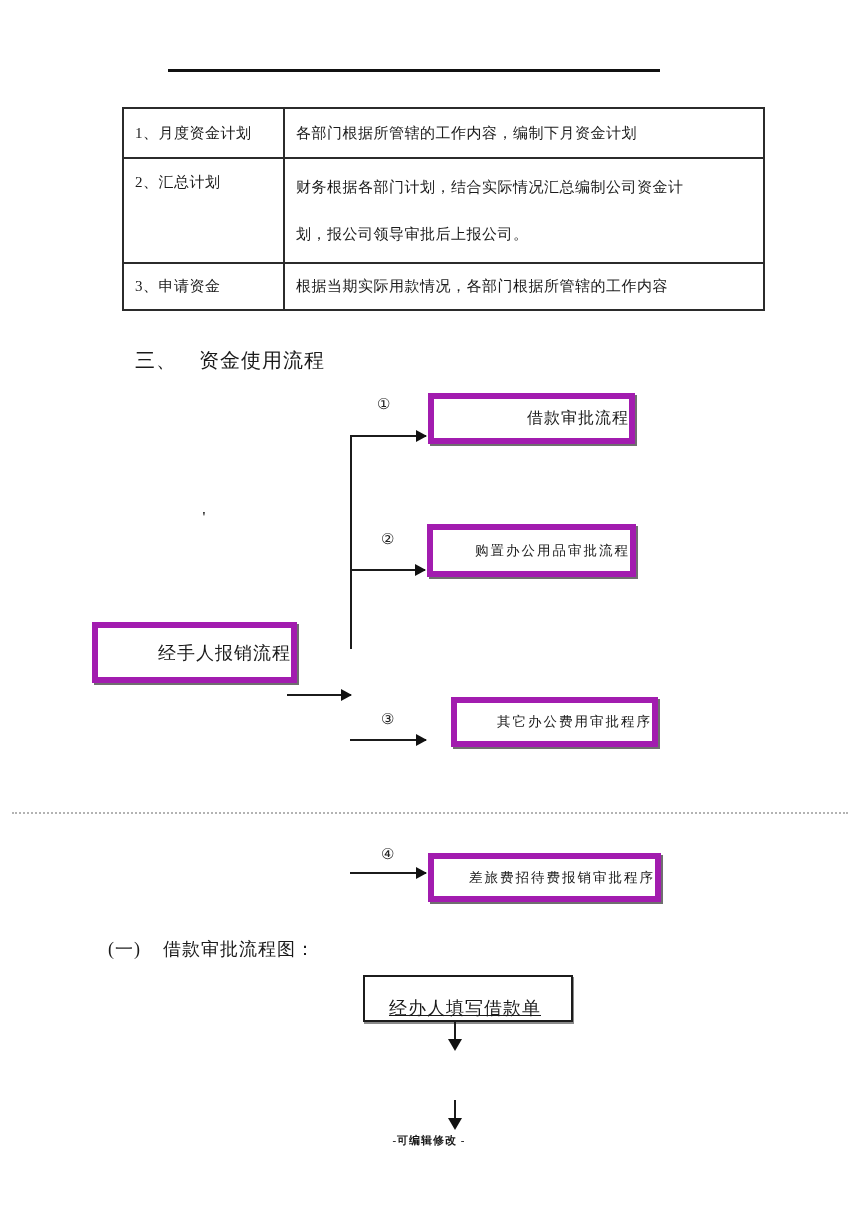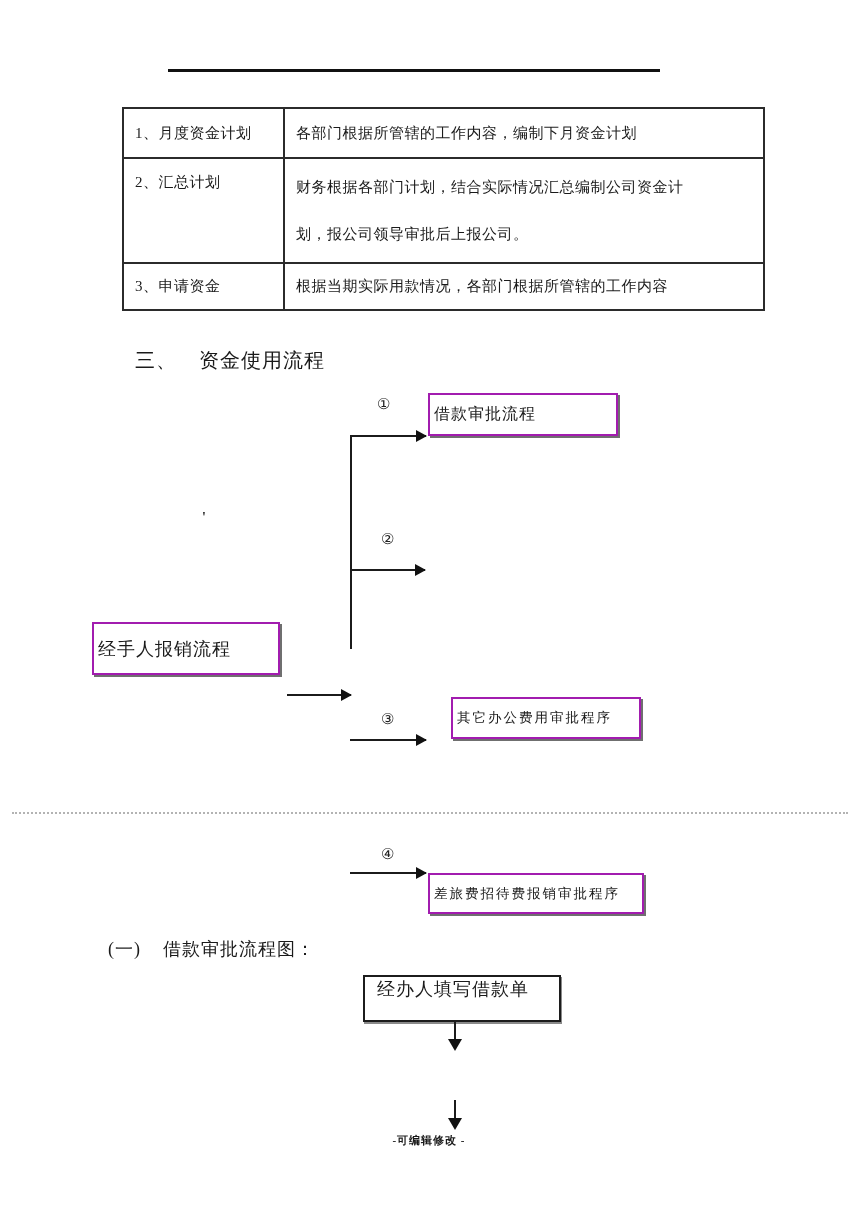--- a/index.html
+++ b/index.html
@@ -32,35 +32,35 @@
   tr.r2 td.cnt{line-height:47px;vertical-align:middle;}
   tr.r3 td{height:45px;}
   
   .h-section{font-size:20px;letter-spacing:1px;}
   .h-section .num{margin-right:22px;}
   .h-sub{font-size:18px;letter-spacing:1px;}
   .h-sub .num{margin-right:22px;}
   
   .flowbox{
     background:#fff;
-    border:2px solid #a21caf;
+    border:6px solid #a21caf;
     box-shadow:2px 2px 0 #6f6f6f;
     display:flex;align-items:center;
-    padding-left:4px;box-sizing:content-box;
+    padding-left:13px;box-sizing:content-box;justify-content:flex-end;
   }
   .fb-lg{font-size:16px;letter-spacing:1px;}
   .fb-sm{font-size:13.5px;letter-spacing:2px;}
   .fb-xl{font-size:18px;letter-spacing:1px;}
   .stepbox{
     background:#fff;
     border:2px solid #1c1c1c;
     box-shadow:1px 2px 0 #8a8a8a;
-    display:flex;align-items:flex-start;
-    padding-left:12px;
-    font-size:18px;letter-spacing:1px;
+    display:flex;align-items:flex-end;
+    padding-left:24px;
+    font-size:18px;letter-spacing:1px;text-decoration:underline;
   }
   .vline{width:2px;background:#1b1b1b;}
   .arrow-r{position:absolute;height:2px;background:#1b1b1b;}
   .arrow-r::after{
     content:"";position:absolute;right:-1px;top:-5px;
     border-left:11px solid #111;
     border-top:6px solid transparent;
     border-bottom:6px solid transparent;
   }
   .arrow-d{position:absolute;width:2px;background:#1b1b1b;}
@@ -110,37 +110,40 @@
   <div class="abs flowbox fb-lg" style="left:428px;top:393px;width:182px;height:39px;">
     <span>借款审批流程</span>
   </div>
   <div class="arrow-r" style="left:350px;top:435px;width:76px;"></div>
 
   <div class="abs vline" style="left:350px;top:436px;height:213px;"></div>
 
   <div class="abs stray" style="left:202px;top:510px;">'</div>
 
   <div class="abs badge" style="left:381px;top:530px;">②</div>
+  <div class="abs flowbox fb-sm" style="left:427px;top:524px;width:184px;height:41px;">
+    <span>购置办公用品审批流程</span>
+  </div>
   <div class="arrow-r" style="left:350px;top:569px;width:75px;"></div>
 
   <div class="abs flowbox fb-xl" style="left:92px;top:622px;width:180px;height:49px;">
     <span>经手人报销流程</span>
   </div>
   <div class="arrow-r" style="left:287px;top:694px;width:64px;"></div>
 
   <div class="abs badge" style="left:381px;top:710px;">③</div>
   <div class="abs flowbox fb-sm" style="left:428px;top:697px;width:182px;height:38px;margin-left:23px;">
     <span>其它办公费用审批程序</span>
   </div>
   <div class="arrow-r" style="left:350px;top:739px;width:76px;"></div>
 
   <div class="abs dotted" style="left:12px;top:812px;width:836px;"></div>
 
   <div class="abs badge" style="left:381px;top:845px;">④</div>
-  <div class="abs flowbox fb-sm" style="left:428px;top:873px;width:208px;height:37px;">
+  <div class="abs flowbox fb-sm" style="left:428px;top:853px;width:208px;height:37px;">
     <span>差旅费招待费报销审批程序</span>
   </div>
   <div class="arrow-r" style="left:350px;top:872px;width:76px;"></div>
 
   <div class="abs h-sub" style="left:108px;top:937px;">
     <span class="num">(一)</span><span>借款审批流程图：</span>
   </div>
 
   <div class="abs stepbox" style="left:363px;top:975px;width:182px;height:43px;">
     <span>经办人填写借款单</span>

